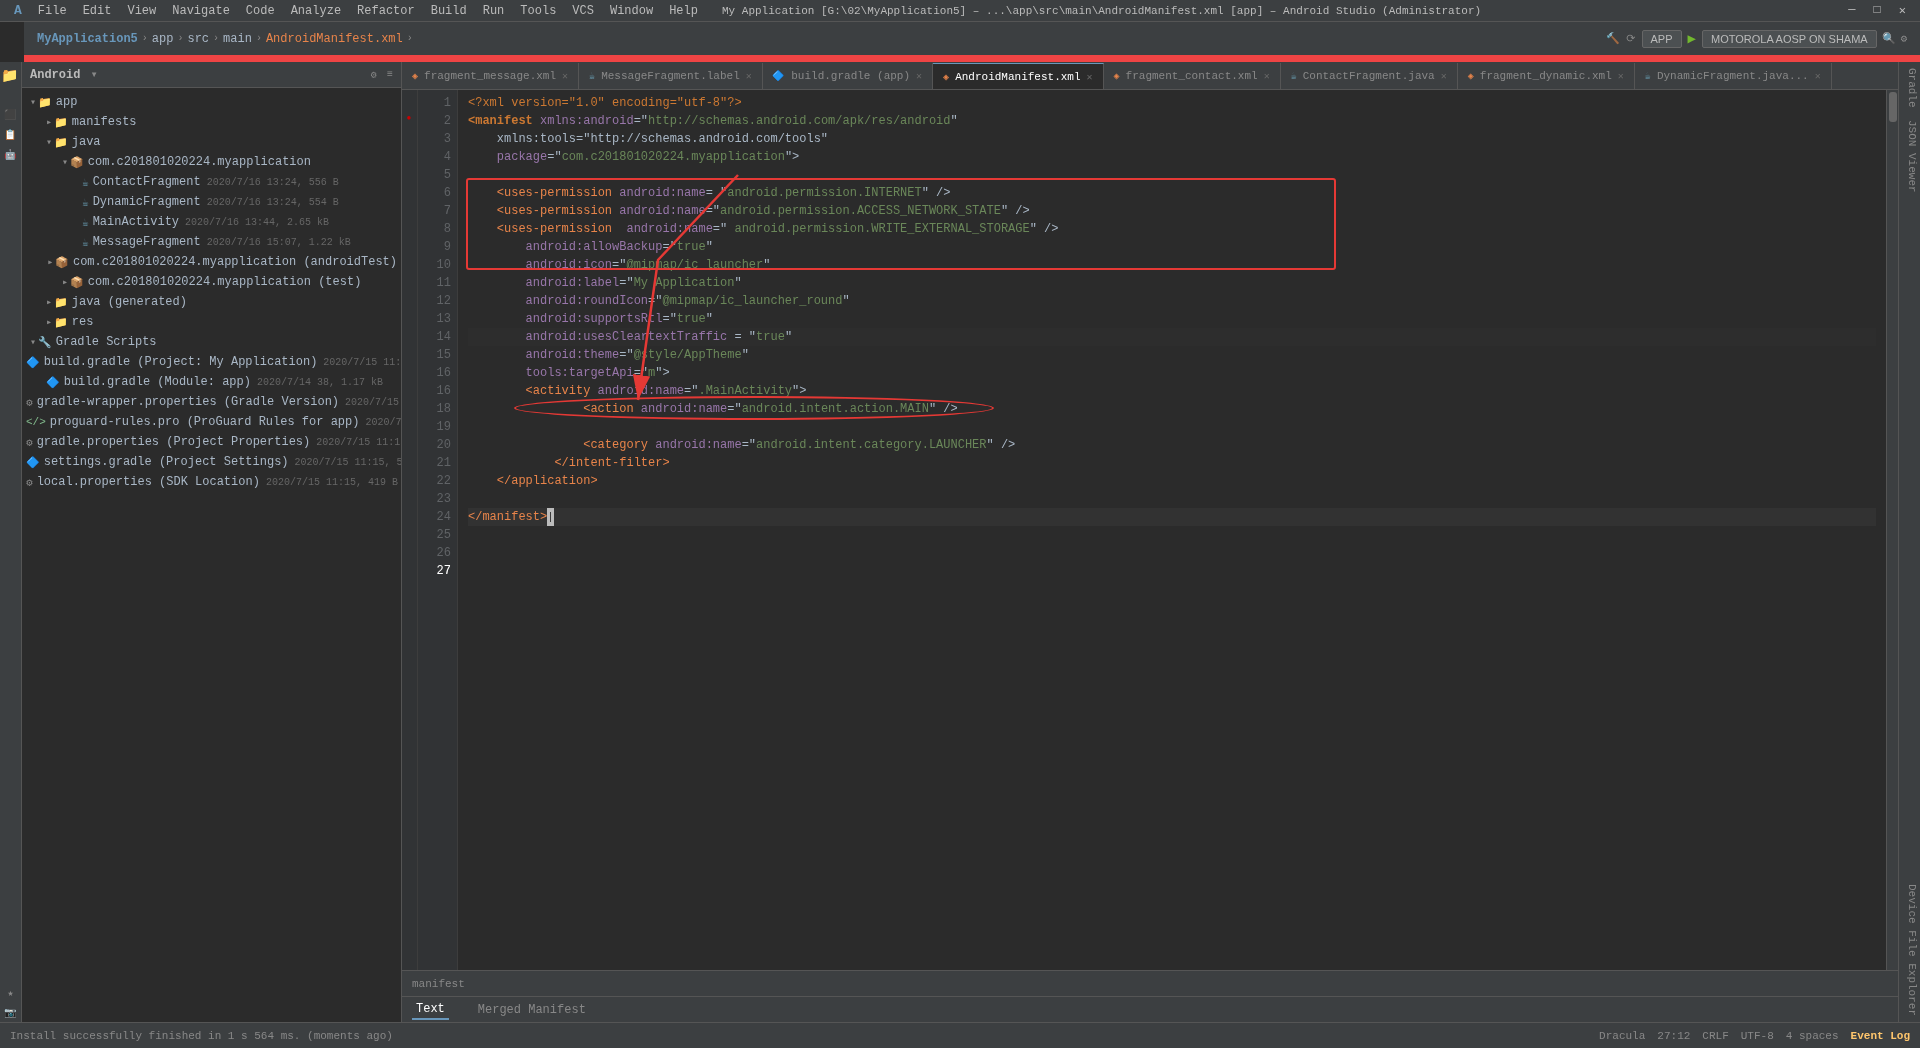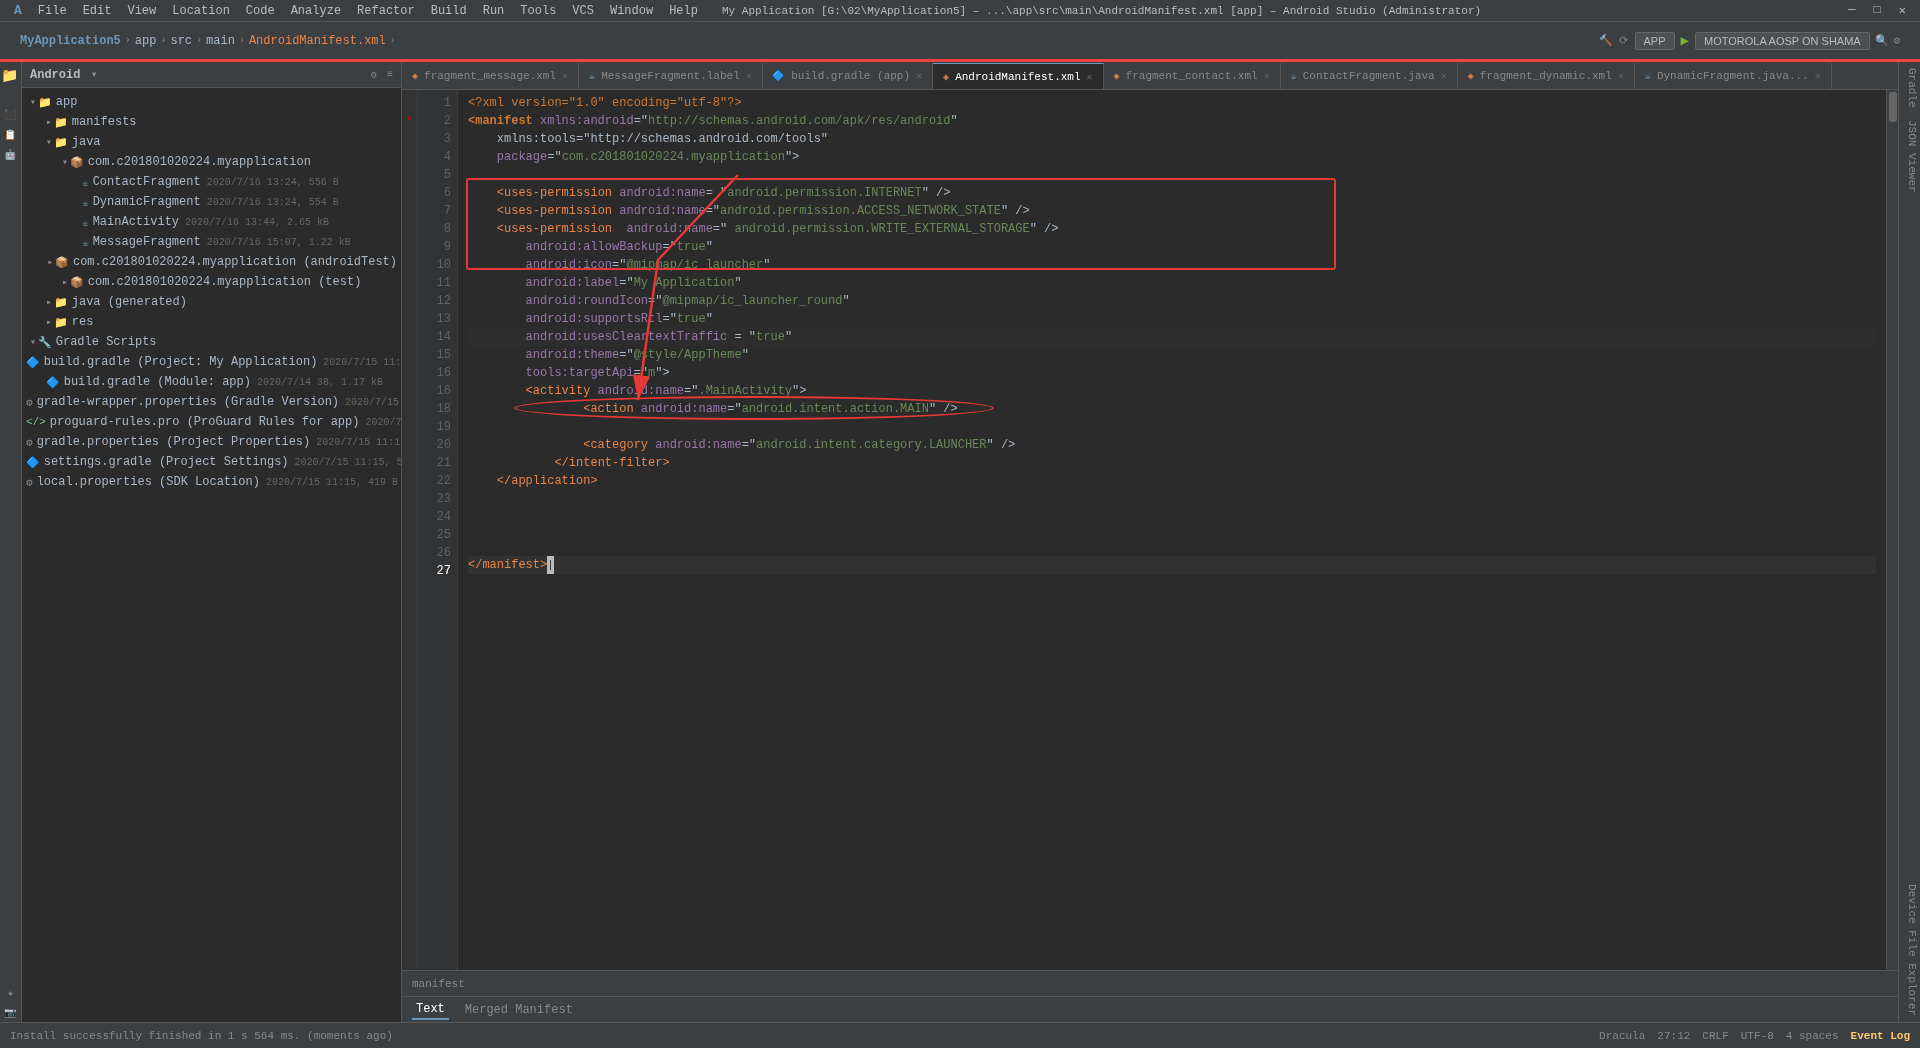--- a/index.html
+++ b/index.html
@@ -35,23 +35,24 @@
       color: #bbbbbb;
       font-size: 11px;
     }
 
     
     .toolbar {
       background: #3c3f41;
       height: 40px;
       display: flex;
       align-items: center;
-      padding: 0 20px;
+      padding: 0 13px;
       gap: 6px;
-      border-bottom: 3px solid #ef4444;
+      border-bottom: 7px solid #ef4444;
+      margin-left: 24px;
     }
     .breadcrumb {
       display: flex;
       align-items: center;
       gap: 4px;
       font-size: 12px;
       color: #a9b7c6;
     }
     .breadcrumb-arrow { color: #888; font-size: 10px; }
     .toolbar-spacer { flex: 1; }
@@ -207,21 +208,21 @@
       font-size: 12px;
       overflow: auto;
       position: relative;
     }
     .code-line {
       height: 18px;
       white-space: pre;
       display: flex;
       align-items: center;
     }
-    .code-line.active-line { background: #323232; margin-top: 48px; }
+    .code-line.active-line { background: #323232; }
 
     
     .syn-tag { color: #e8844a; }
     .syn-attr { color: #9876aa; font-family: Liberation Mono, monospace; }
     .syn-value { color: #6a8759; }
     .syn-decl { color: #cc7832; }
     .syn-plain { color: #a9b7c6; }
     .syn-punct { color: #a9b7c6; }
     .syn-highlight { color: #cc7832; font-weight: bold; }
 
@@ -342,21 +343,21 @@
     }
   </style>
 </head>
 <body>
 
 <div class="menu-bar">
   <span style="color:#6897bb; font-weight:bold; font-size:13px;">A</span>
   <span>File</span>
   <span>Edit</span>
   <span>View</span>
-  <span>Location</span>
+  <span>Navigate</span>
   <span>Code</span>
   <span>Analyze</span>
   <span>Refactor</span>
   <span>Build</span>
   <span>Run</span>
   <span>Tools</span>
   <span>VCS</span>
   <span>Window</span>
   <span>Help</span>
   <span class="app-title">My Application [G:\02\MyApplication5] – ...\app\src\main\AndroidManifest.xml [app] – Android Studio (Administrator)</span>
@@ -777,21 +778,21 @@
         </div>
 
         <div style="width:12px; background:#3c3f41; border-left:1px solid #555; position:relative;">
           <div style="width:8px; height:30px; background:#666; margin:2px auto; border-radius:3px;"></div>
         </div>
       </div>
 
       <div class="bottom-bar">
         <span style="color:#888; font-size:11px;">manifest</span>
       </div>
-      <div style="display:flex; align-items:center; background:#3c3f41; height:26px; border-top:1px solid #555; padding:0 10px; gap:12px;">
+      <div style="display:flex; align-items:center; background:#3c3f41; height:26px; border-top:1px solid #555; padding:0 10px; gap:25px;">
         <span class="bottom-tab active">Text</span>
         <span class="bottom-tab">Merged Manifest</span>
       </div>
     </div>
   </div>
 
   <div class="right-sidebar">
     <div class="vertical-text">Gradle</div>
     <div class="vertical-text">JSON Viewer</div>
     <div style="flex:1;"></div>

